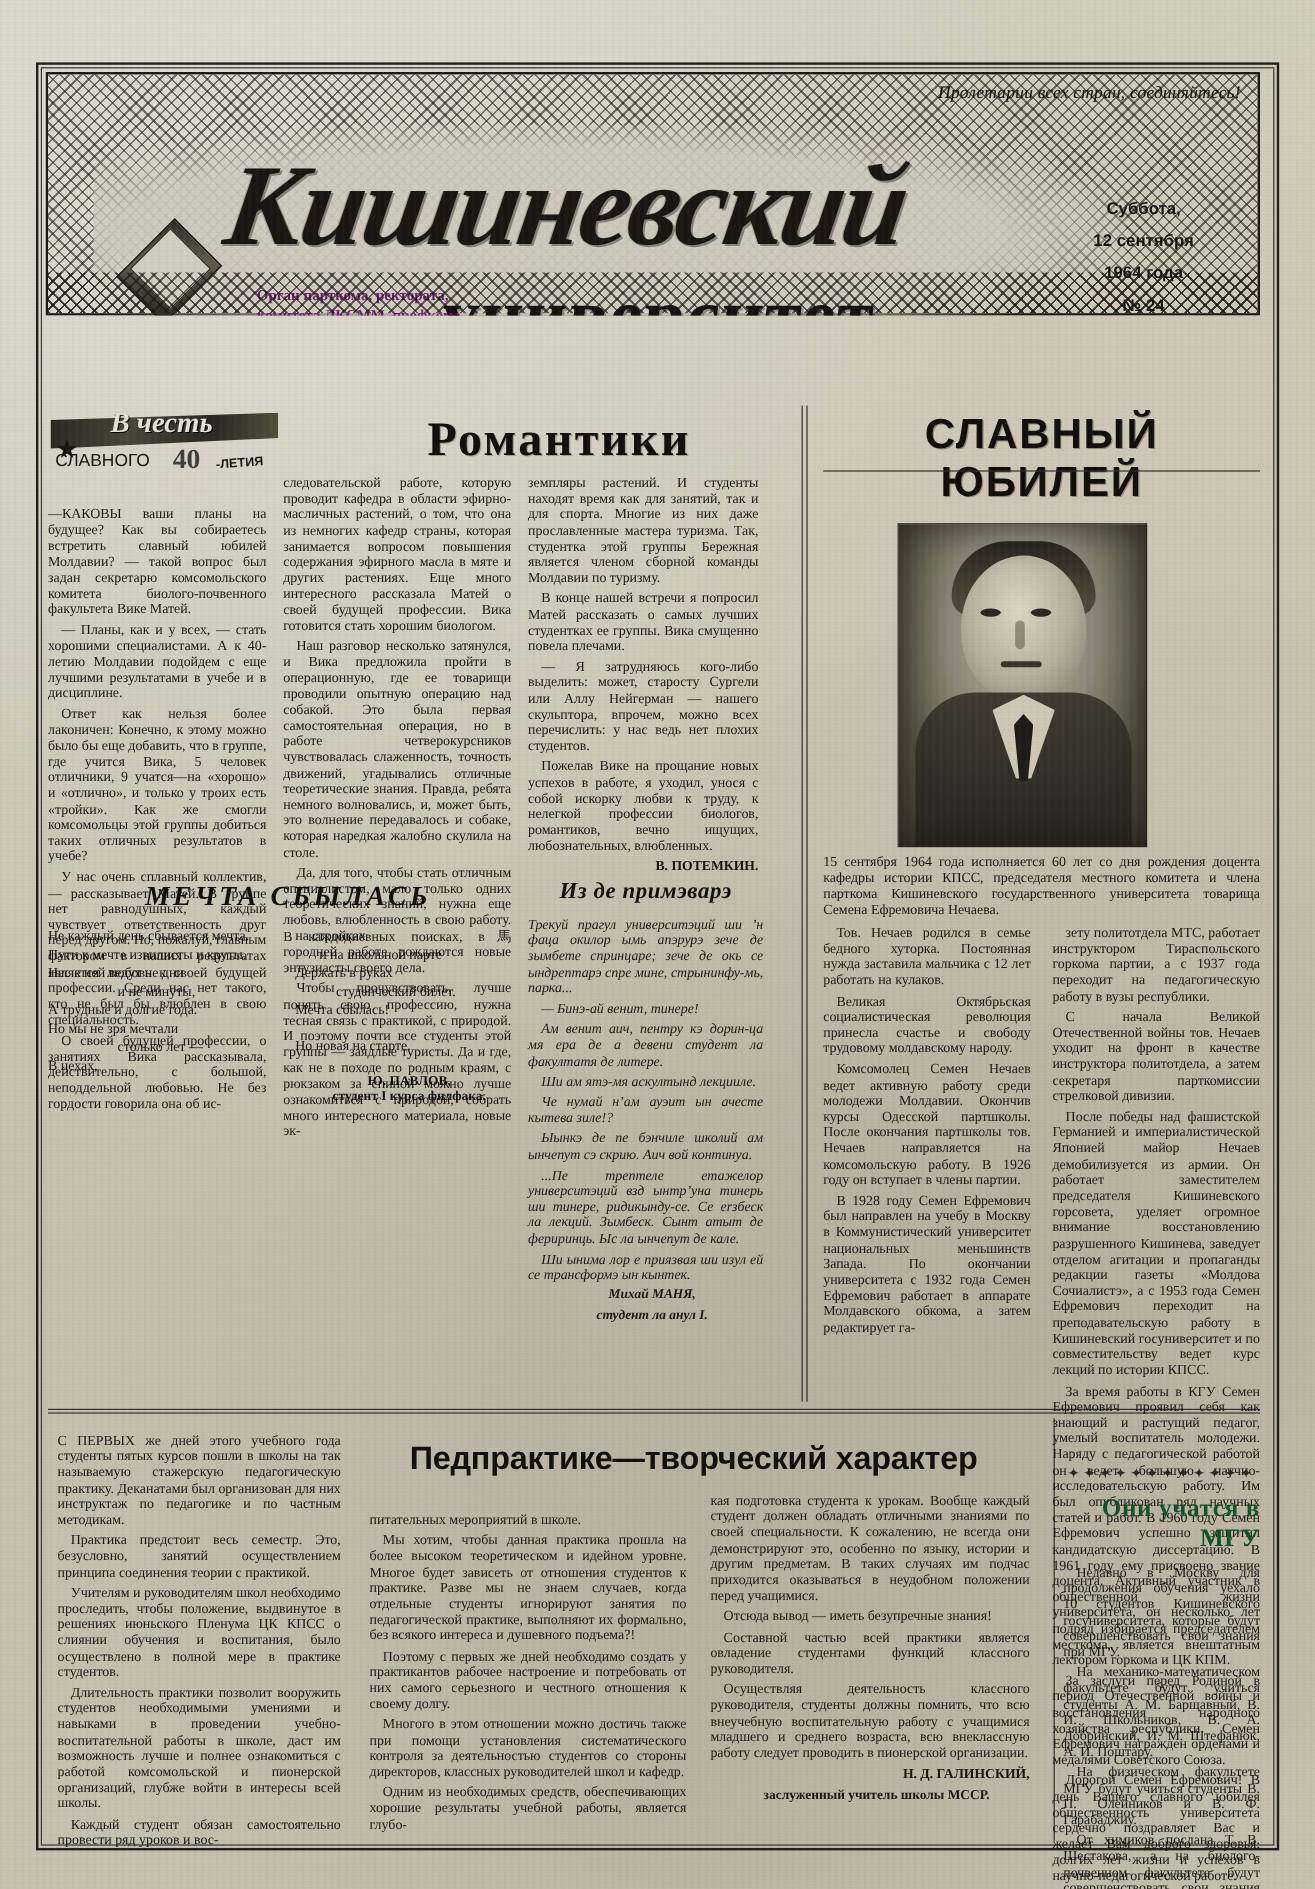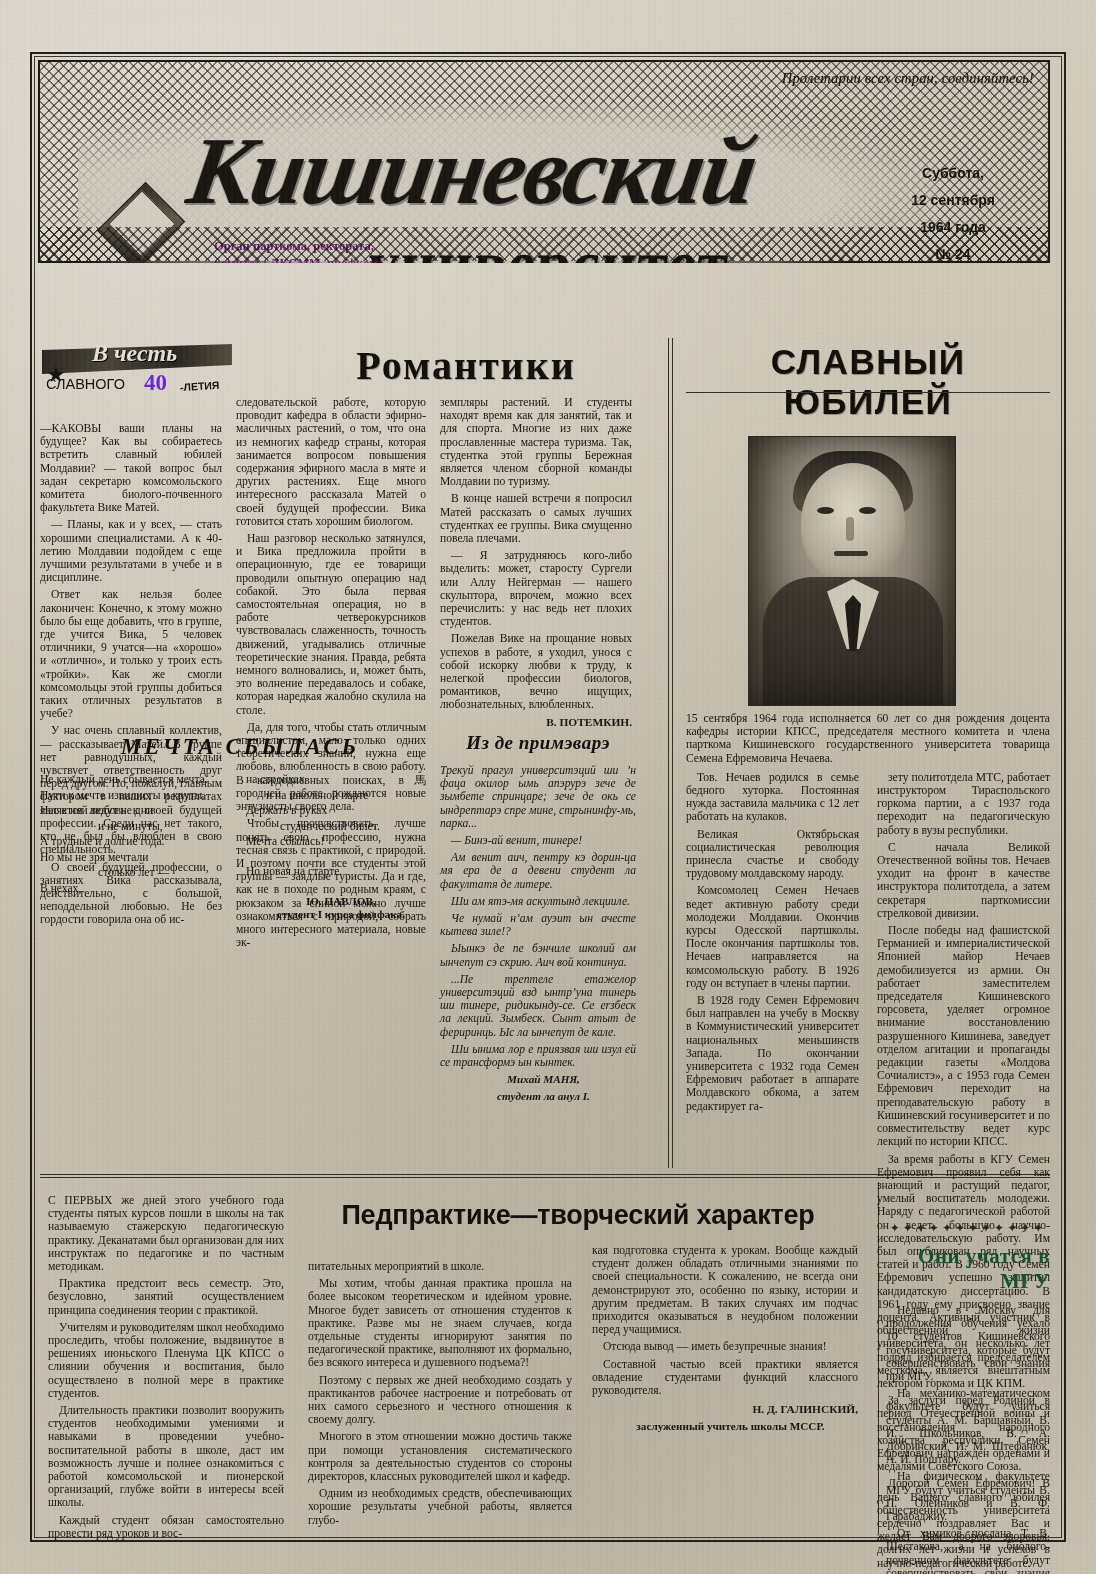--- a/index.html
+++ b/index.html
@@ -144,21 +144,21 @@
     clip-path:polygon(0 20%,100% 0,100% 70%,0 100%);
   }
   .anniv .vchest{
     position:absolute;left:52px;top:2px;font-style:italic;font-weight:bold;font-size:24px;color:#e8e3d6;
     text-shadow:1px 1px 0 #000;
   }
   .anniv .slav{
     position:absolute;left:6px;top:38px;font-family:"Liberation Sans",sans-serif;font-weight:normal;font-size:14.5px;color:#17140f;
   }
   .anniv .num40{
-    position:absolute;left:104px;top:32px;font-family:"Liberation Serif",serif;font-weight:bold;font-size:23px;color:#6d28d9;
+    position:absolute;left:104px;top:32px;font-family:"Liberation Serif",serif;font-weight:bold;font-size:23px;color:#404040;
   }
   .anniv .letiya{
     position:absolute;left:140px;top:42px;font-family:"Liberation Sans",sans-serif;font-weight:bold;font-size:10.5px;color:#17140f;
     transform:rotate(-4deg);
   }
   .anniv .star{
     position:absolute;left:6px;top:28px;font-size:22px;color:#17140f;line-height:18px;
   }
 
   
@@ -386,20 +386,21 @@
         <p>Мы хотим, чтобы данная практика прошла на более высоком теоретическом и идейном уровне. Многое будет зависеть от отношения студентов к практике. Разве мы не знаем случаев, когда отдельные студенты игнорируют занятия по педагогической практике, выполняют их формально, без всякого интереса и душевного подъема?!</p>
         <p>Поэтому с первых же дней необходимо создать у практикантов рабочее настроение и потребовать от них самого серьезного и честного отношения к своему долгу.</p>
         <p>Многого в этом отношении можно достичь также при помощи установления систематического контроля за деятельностью студентов со стороны директоров, классных руководителей школ и кафедр.</p>
         <p>Одним из необходимых средств, обеспечивающих хорошие результаты учебной работы, является глубо-</p>
       </div>
 
       <div class="txt" style="position:absolute;left:552px;top:54px;width:266px;">
         <p class="noind">кая подготовка студента к урокам. Вообще каждый студент должен обладать отличными знаниями по своей специальности. К сожалению, не всегда они демонстрируют это, особенно по языку, истории и другим предметам. В таких случаях им подчас приходится оказываться в неудобном положении перед учащимися.</p>
         <p>Отсюда вывод — иметь безупречные знания!</p>
         <p>Составной частью всей практики является овладение студентами функций классного руководителя.</p>
+        <p>Осуществляя деятельность классного руководителя, студенты должны помнить, что всю внеучебную воспитательную работу с учащимися младшего и среднего возраста, всю внеклассную работу следует проводить в пионерской организации.</p>
         <p class="sig" style="margin-top:6px">Н. Д. ГАЛИНСКИЙ,</p>
         <p class="sig2">заслуженный учитель школы МССР.</p>
       </div>
     </div>
 
     <div style="position:absolute;left:846px;top:906px;width:164px;">
       <div class="headline-mgu">Они учатся в МГУ</div>
       <div class="txt" style="margin-top:10px;">
         <p>Недавно в Москву для продолжения обучения уехало 10 студентов Кишиневского госуниверситета, которые будут совершенствовать свои знания при МГУ.</p>
         <p>На механико-математическом факультете будут учиться студенты А. М. Барщавный, В. И. Школьников, В. А. Добринский, И. М. Штефанюк, А. И. Поштару.</p>

